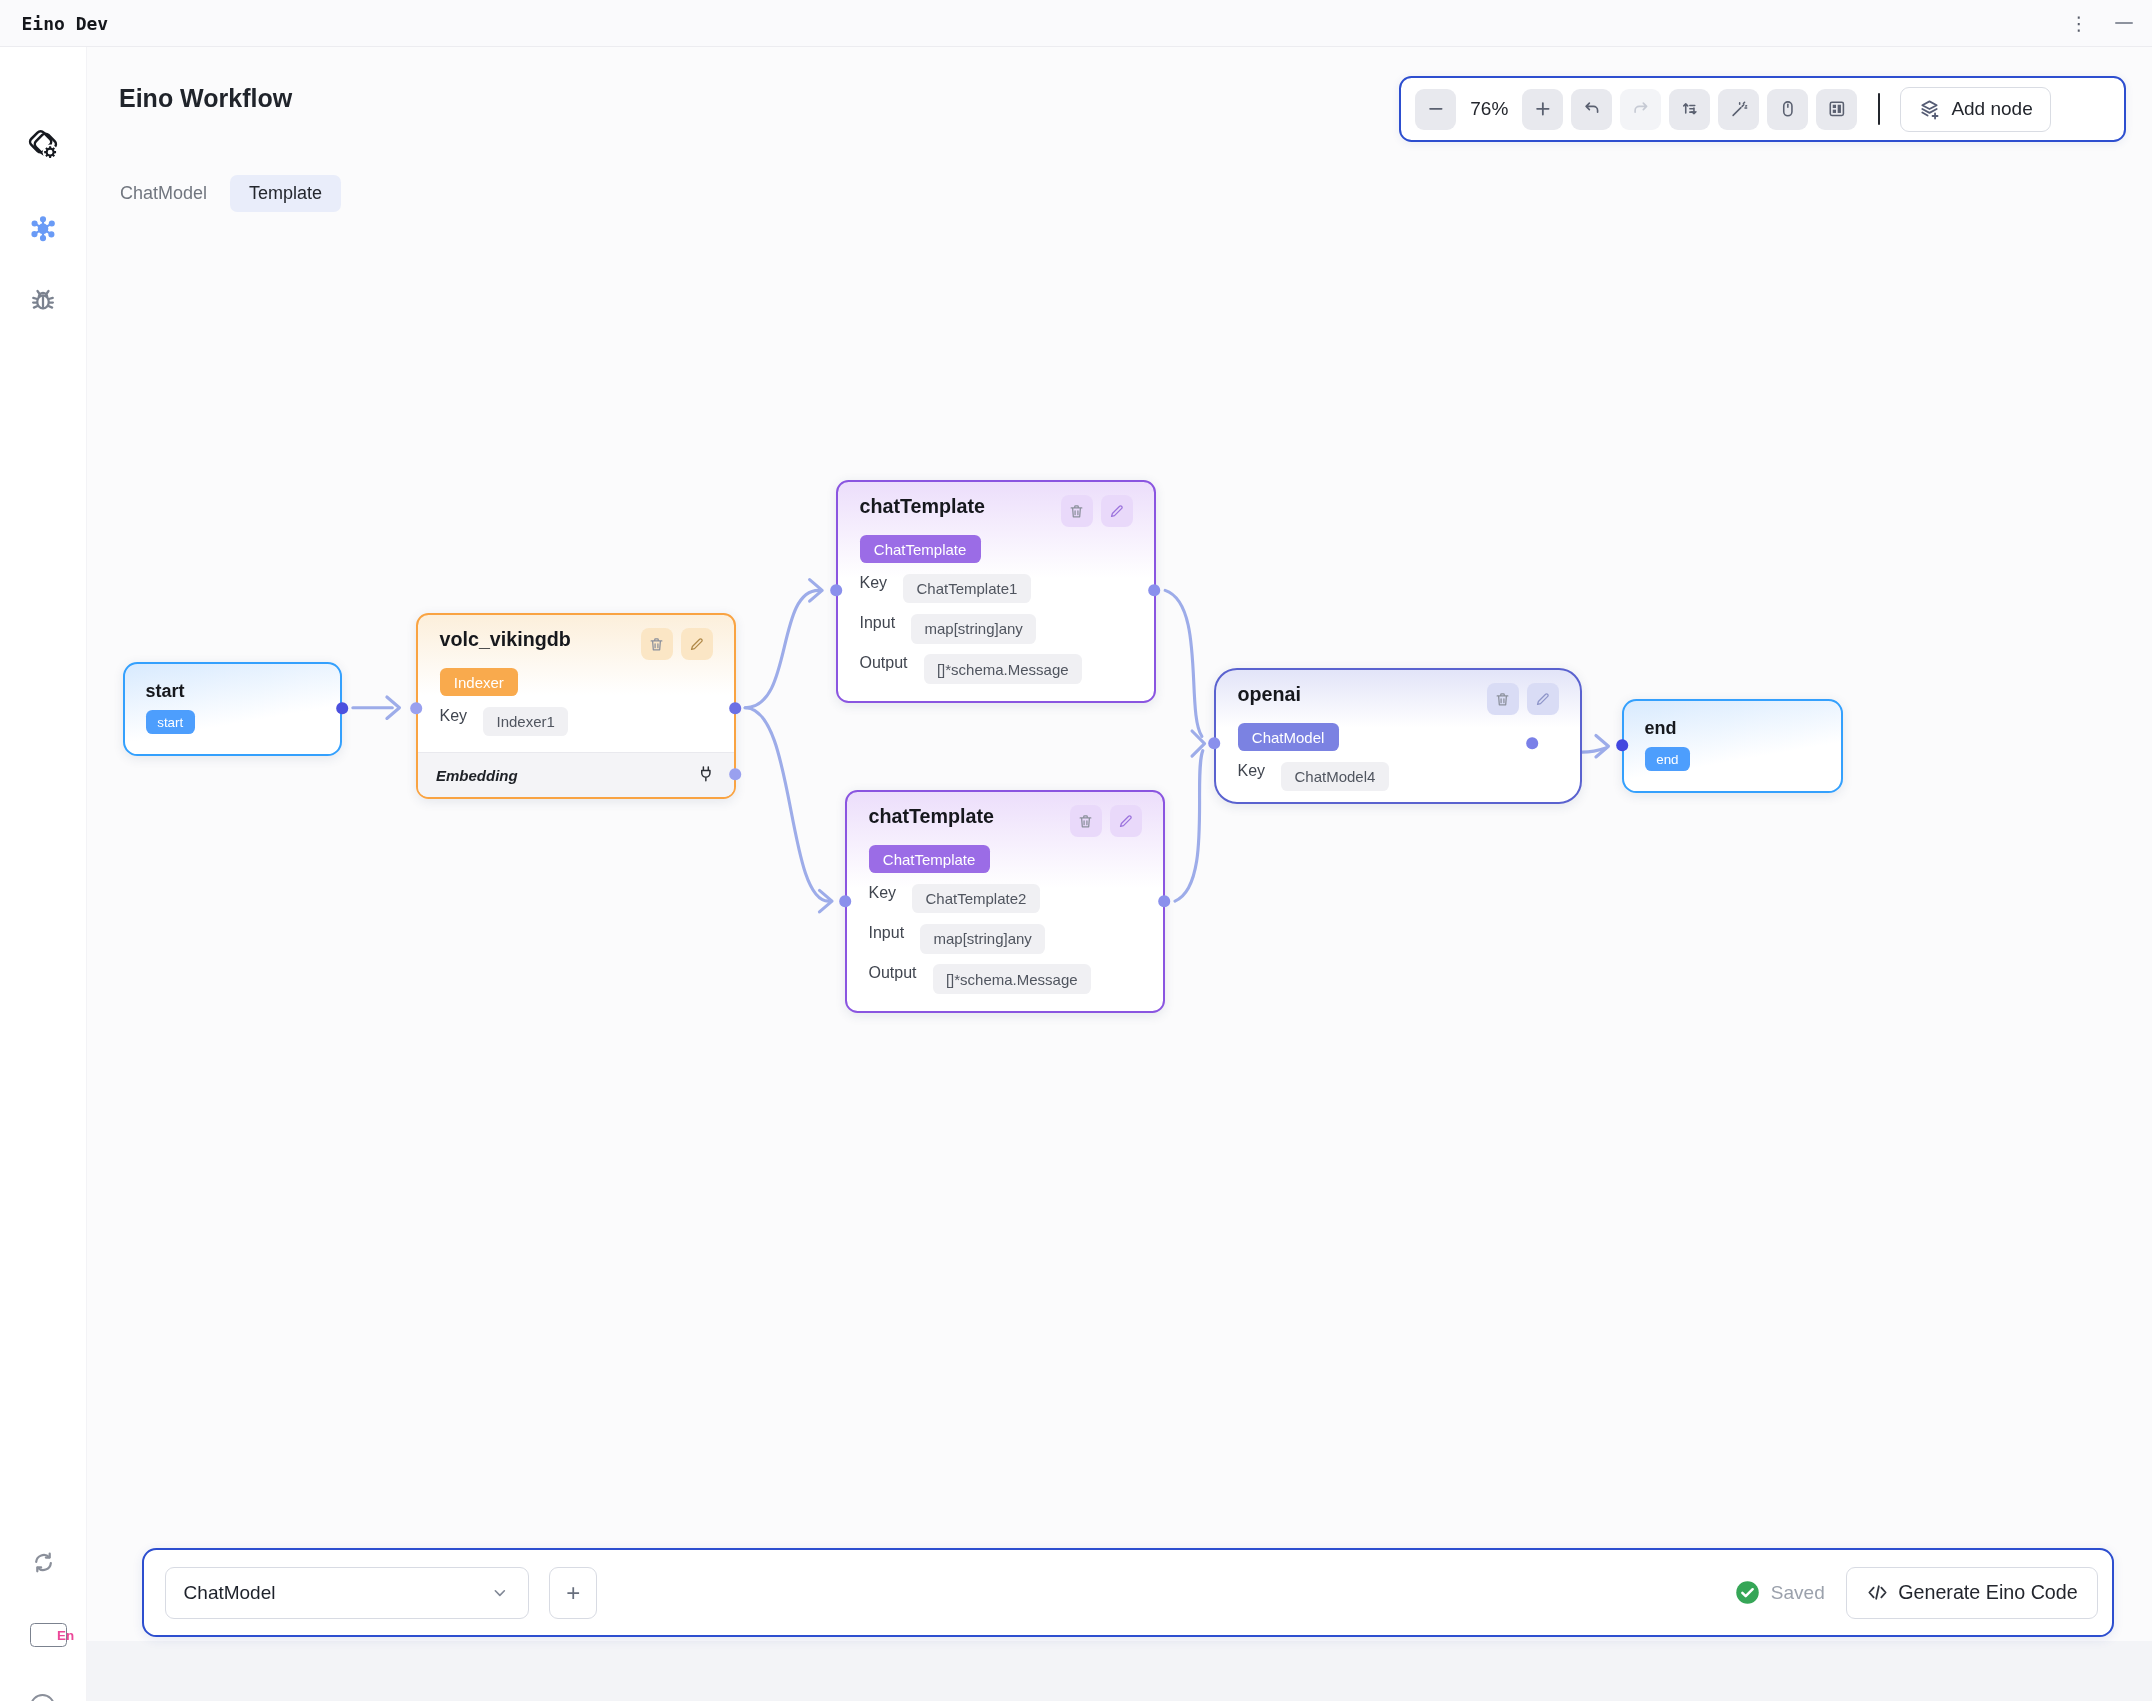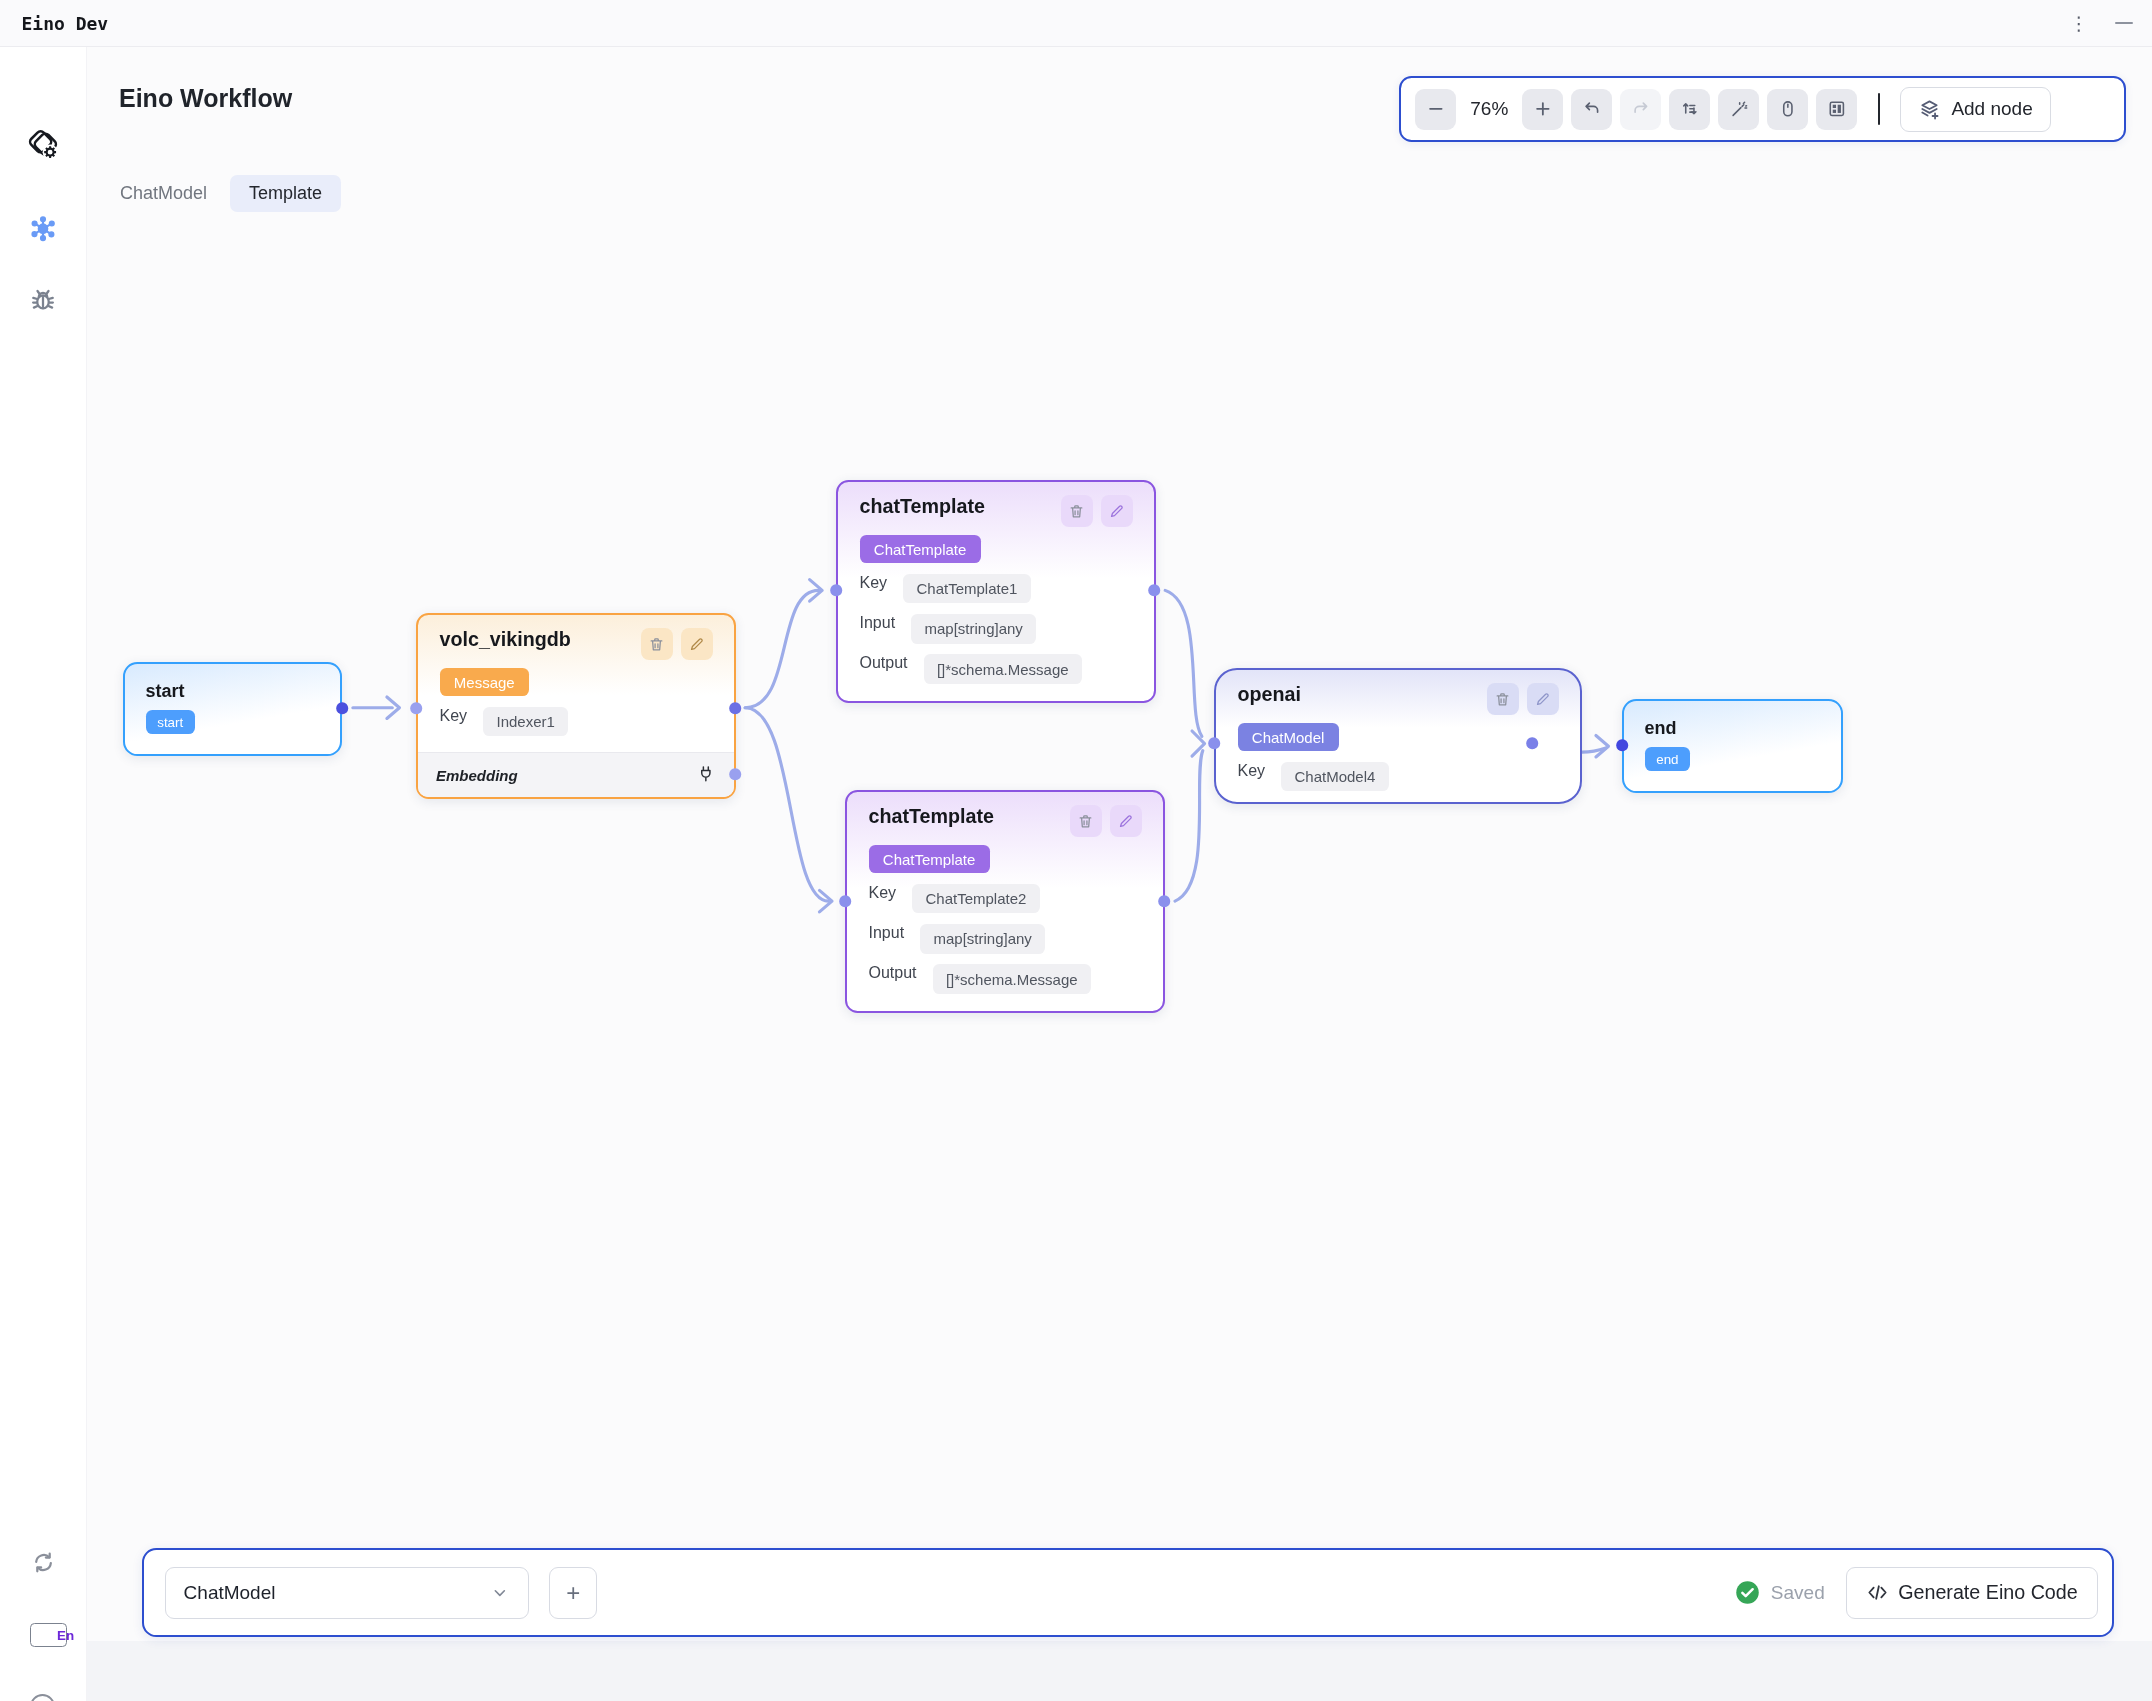--- a/index.html
+++ b/index.html
@@ -18,21 +18,21 @@
     display:flex; align-items:center; z-index:30;
   }
   .topbar-title { font-family:"DejaVu Sans Mono", monospace; font-weight:bold; font-size:18px; color:#15171c; margin-left:21.5px; }
   .topbar-actions { margin-left:auto; display:flex; align-items:center; gap:27px; margin-right:19.7px; }
   .kebab { font-size:19px; color:#585d6a; line-height:1; cursor:pointer; }
   .minimize { width:18px; height:2.7px; background:#8d929e; border-radius:1.8px; cursor:pointer; }
 
   
   .sidebar { position:absolute; top:41px; left:0; width:87px; bottom:0; background:#ffffff; border-right:0.9px solid #f3f3f6; z-index:20; }
   .side-icon { position:absolute; display:flex; align-items:center; justify-content:center; cursor:pointer; }
-  .lang-box { border:1.8px solid #7b828f; border-radius:4.5px; color:#6d28d9; font-size:13.4px; font-weight:bold; width:16px; height:24px; display:flex; align-items:center; justify-content:center;padding-left:35px; }
+  .lang-box { border:1.8px solid #7b828f; border-radius:4.5px; color:#ec4899; font-size:13.4px; font-weight:bold; width:16px; height:24px; display:flex; align-items:center; justify-content:center;padding-left:35px; }
   .help-circle { border:2px solid #8a8f9a; border-radius:50%; color:#8a8f9a; font-size:14.3px; font-weight:bold; width:25px; height:25px; display:flex; align-items:center; justify-content:center; }
 
   
   .page-title { position:absolute; left:119px; top:84px; font-size:25px; font-weight:bold; color:#20242b; z-index:10; }
   .tabs { position:absolute; left:120px; top:172px; height:43px; display:flex; align-items:center; gap:23px; z-index:10; }
   .tab { font-size:18px; color:#71767f; cursor:pointer; }
   .tab.active { color:#24272e; background:#e9edfa; border-radius:7.2px; padding:8px 19px; }
 
   .toolbar {
     position:absolute; left:1399px; top:76px; width:727px; height:66px;
@@ -273,21 +273,21 @@
             <svg width="17" height="17" viewBox="0 0 24 24" fill="none">
               <path d="M4.5 7h15M9.5 7V5.2a1.2 1.2 0 011.2-1.2h2.6a1.2 1.2 0 011.2 1.2V7M6.5 7l1 12.5h9l1-12.5M10 11v5.5M14 11v5.5" stroke="currentColor" stroke-width="1.8" stroke-linecap="round" stroke-linejoin="round"></path>
             </svg>
           </button>
           <button class="abtn pencil">
             <svg width="17" height="17" viewBox="0 0 24 24" fill="none">
               <path d="M5 19l1.2-4.2L16.4 4.6a1.9 1.9 0 012.7 0l.3.3a1.9 1.9 0 010 2.7L9.2 17.8 5 19z" stroke="currentColor" stroke-width="1.8" stroke-linejoin="round"></path>
             </svg>
           </button>
         </div>
-      </div><span class="badge">Message</span><div class="field">
+      </div><span class="badge">Indexer</span><div class="field">
         <span class="field-label">Key</span>
         <span class="pill">Indexer1</span>
       </div><div class="node-footer">
         <span class="footer-label">Embedding</span>
         <span><svg width="19.7" height="19.7" viewBox="0 0 24 24" fill="none">
             <path d="M9 3.5V8M15 3.5V8M7 8h10v3a5 5 0 01-5 5 5 5 0 01-5-5V8zM12 16v4.5" stroke="currentColor" stroke-width="1.8" stroke-linecap="round" stroke-linejoin="round"></path>
           </svg></span>
       </div></div>
     <div class="node card" style="left: 836px; top: 480px; width: 320px; height: 223px; --nb: #8a55e0; --bg2: #9b6ce6; --ng: #ecdefb; --btn: #e9d9fa; --pc: #9c73dd;"><div class="card-head">
         <div class="node-title">chatTemplate</div>

